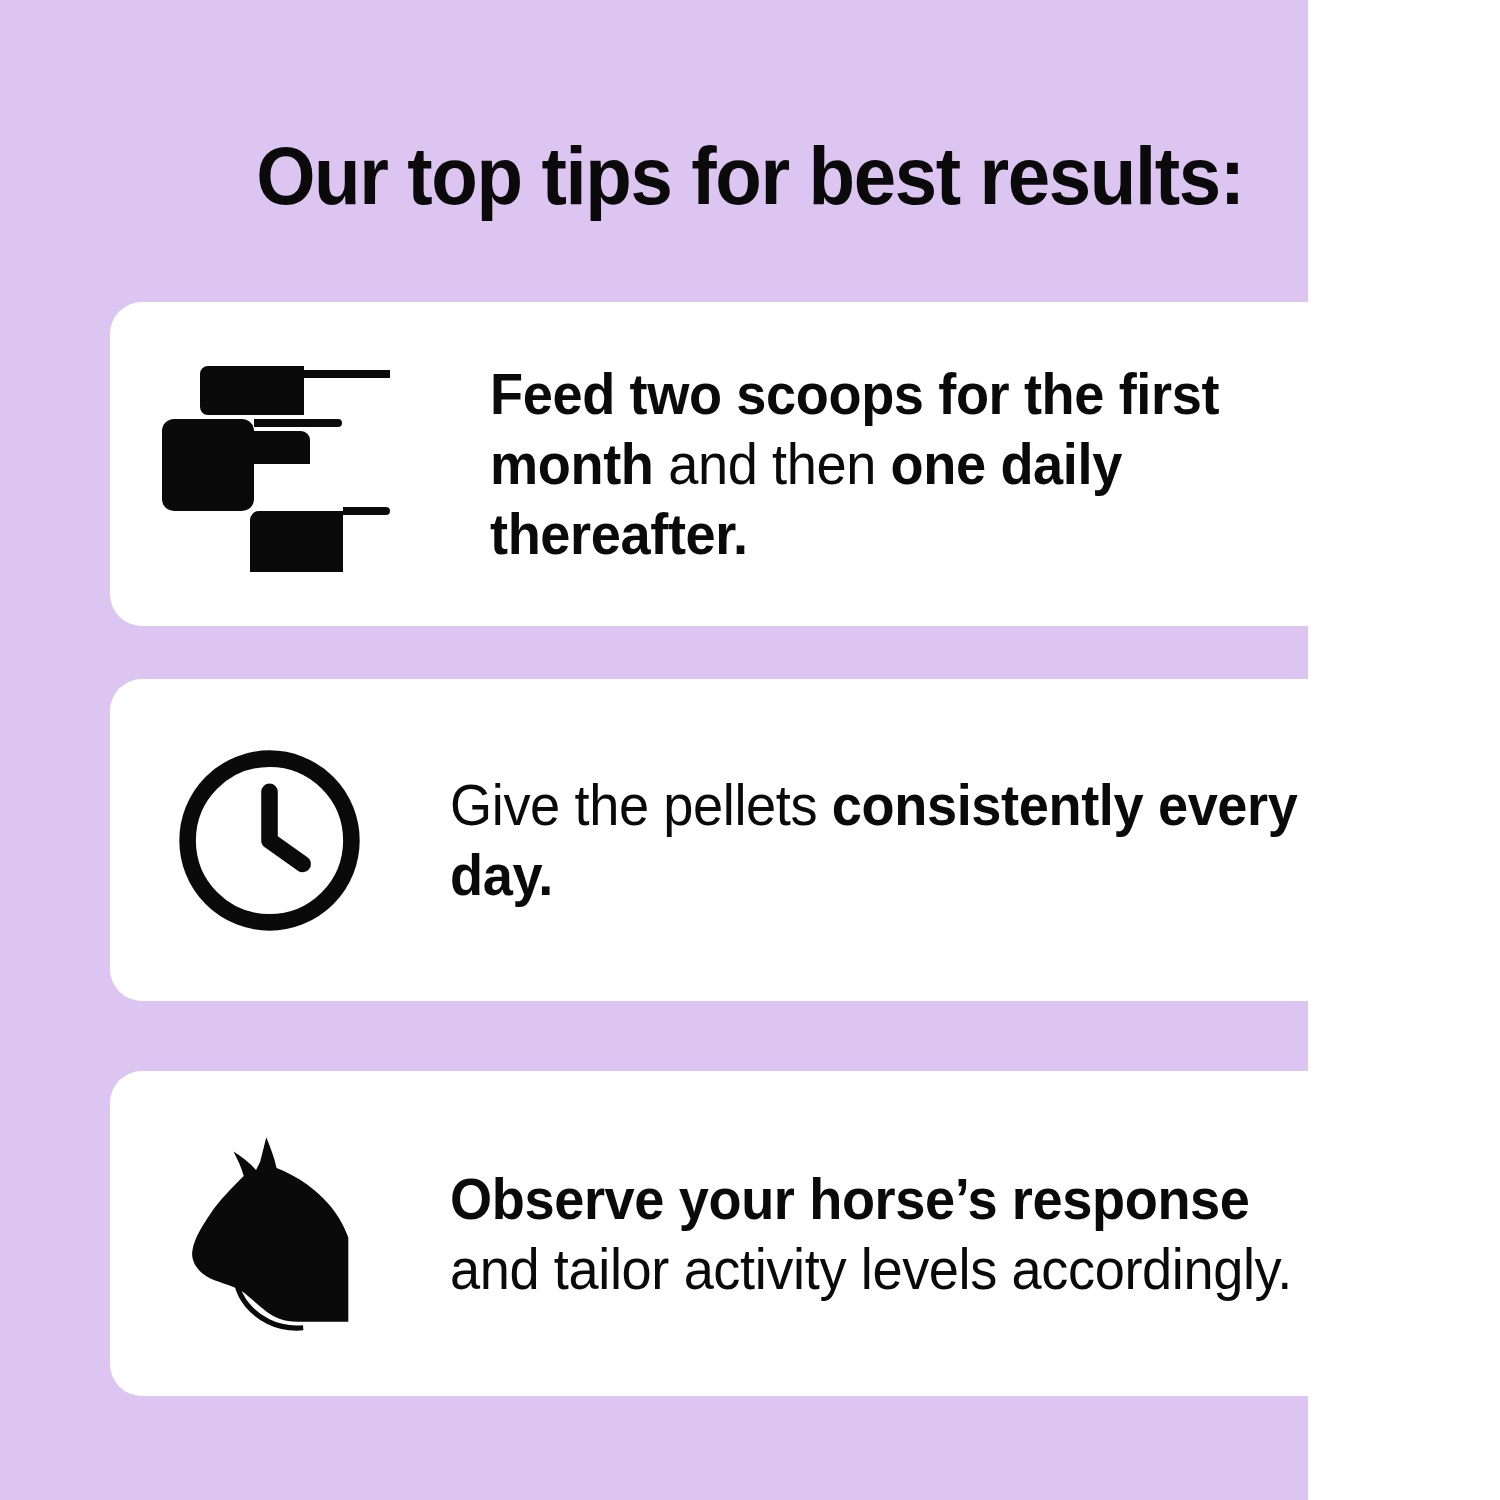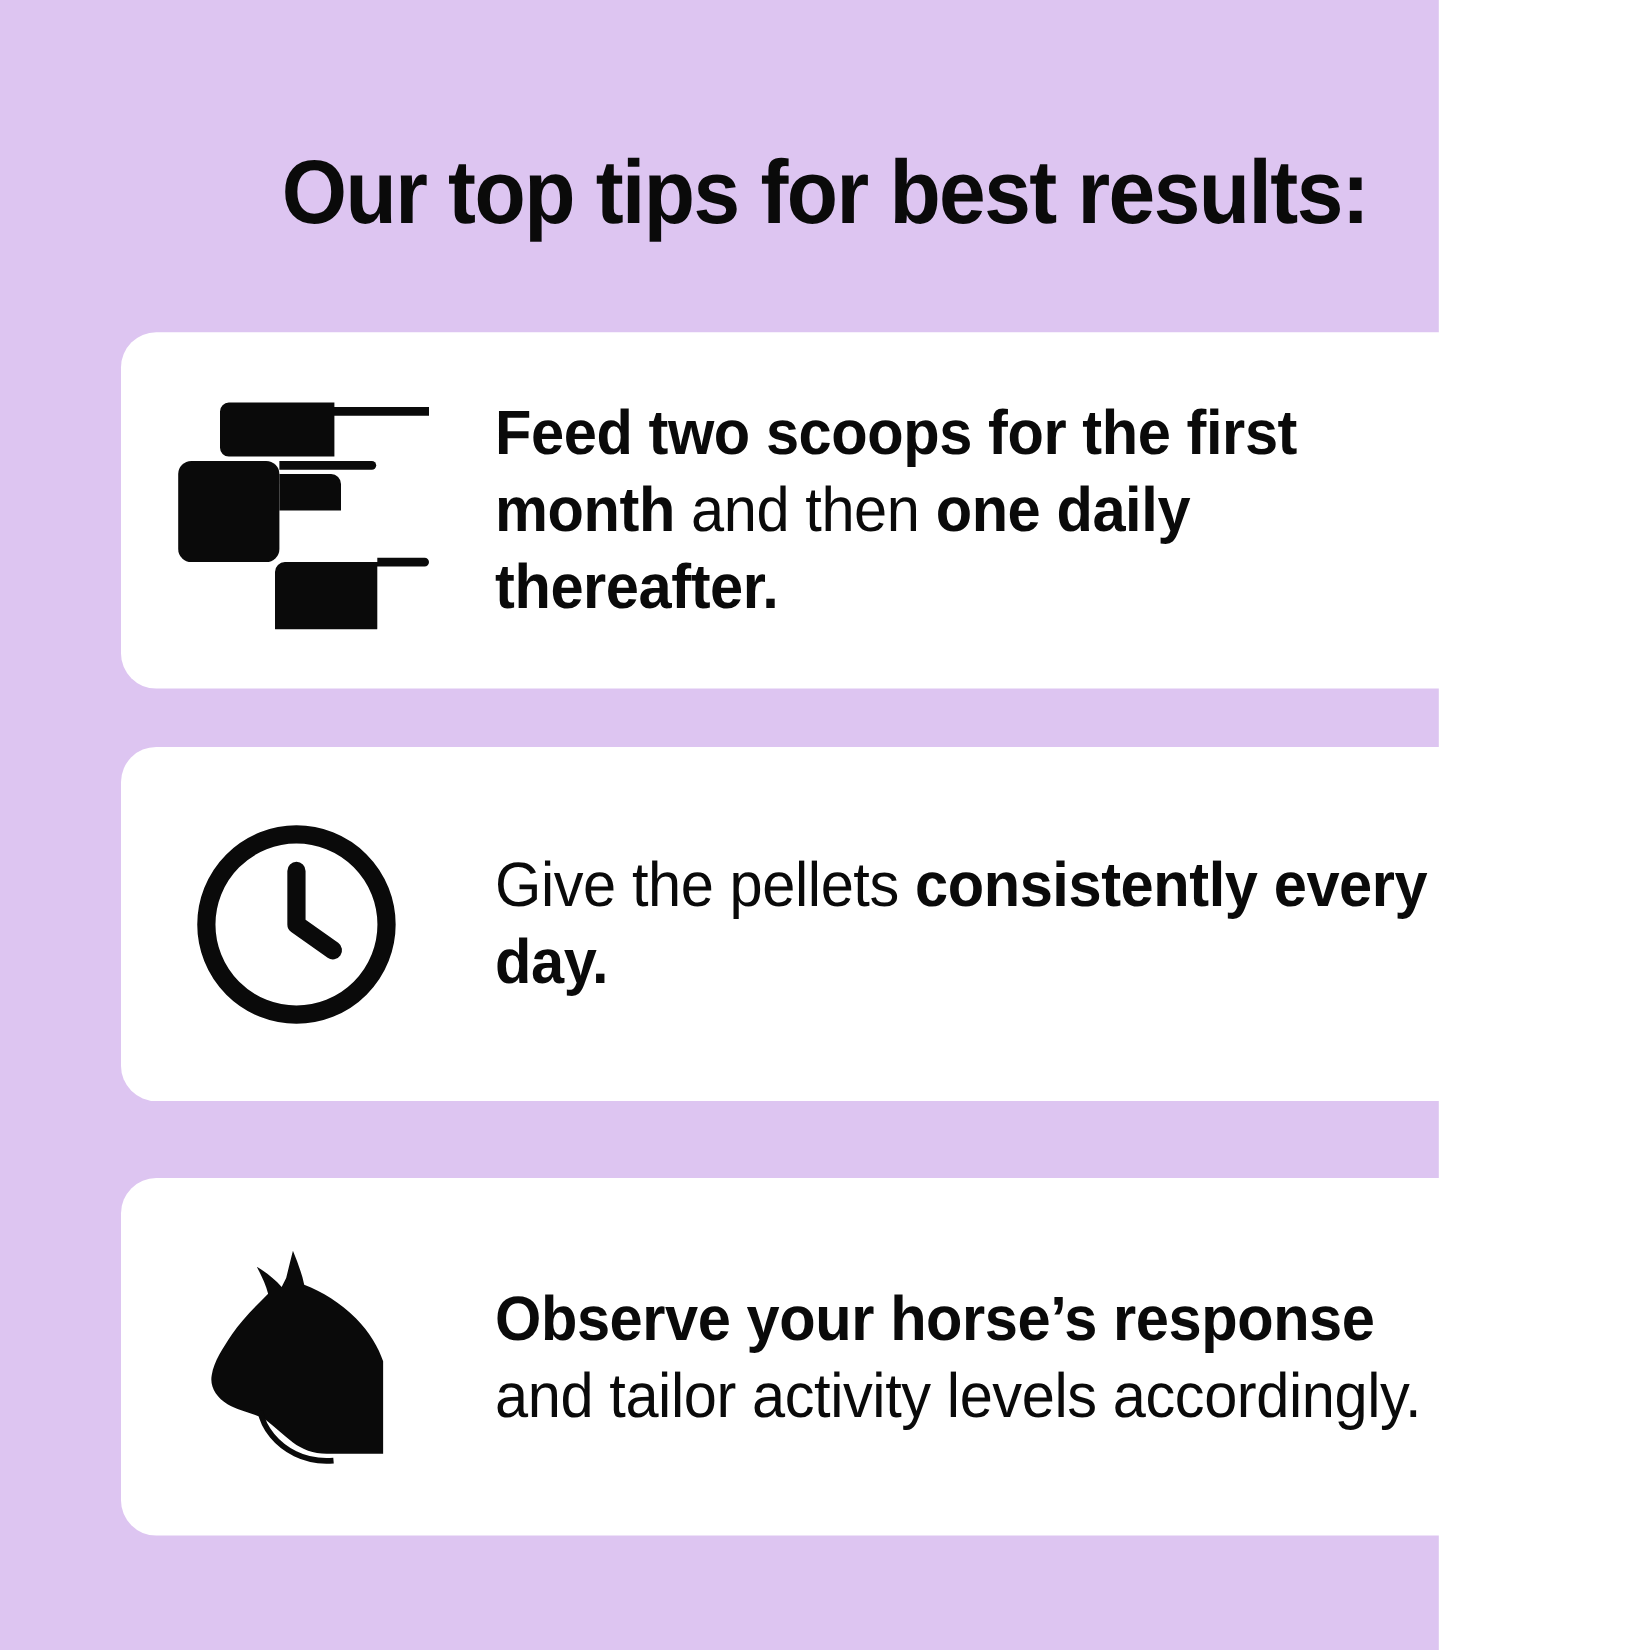--- a/index.html
+++ b/index.html
@@ -43,21 +43,21 @@
   .card {
     position: relative;
     background: #FFFFFF;
     border-radius: 32px;
     box-sizing: border-box;
     display: flex;
     flex-direction: row;
     align-items: center;
     overflow: hidden;
   }
-  .card-1 { height: 324px; margin-bottom: 53px; }
+  .card-1 { height: 324px; margin-bottom: 53px; gap: 40px; }
   .card-2 { height: 322px; margin-bottom: 70px; }
   .card-3 { height: 325px; }
 
   .icon-cell {
     flex: 0 0 340px;
     height: 100%;
     position: relative;
     display: flex;
     align-items: center;
     justify-content: flex-start;

